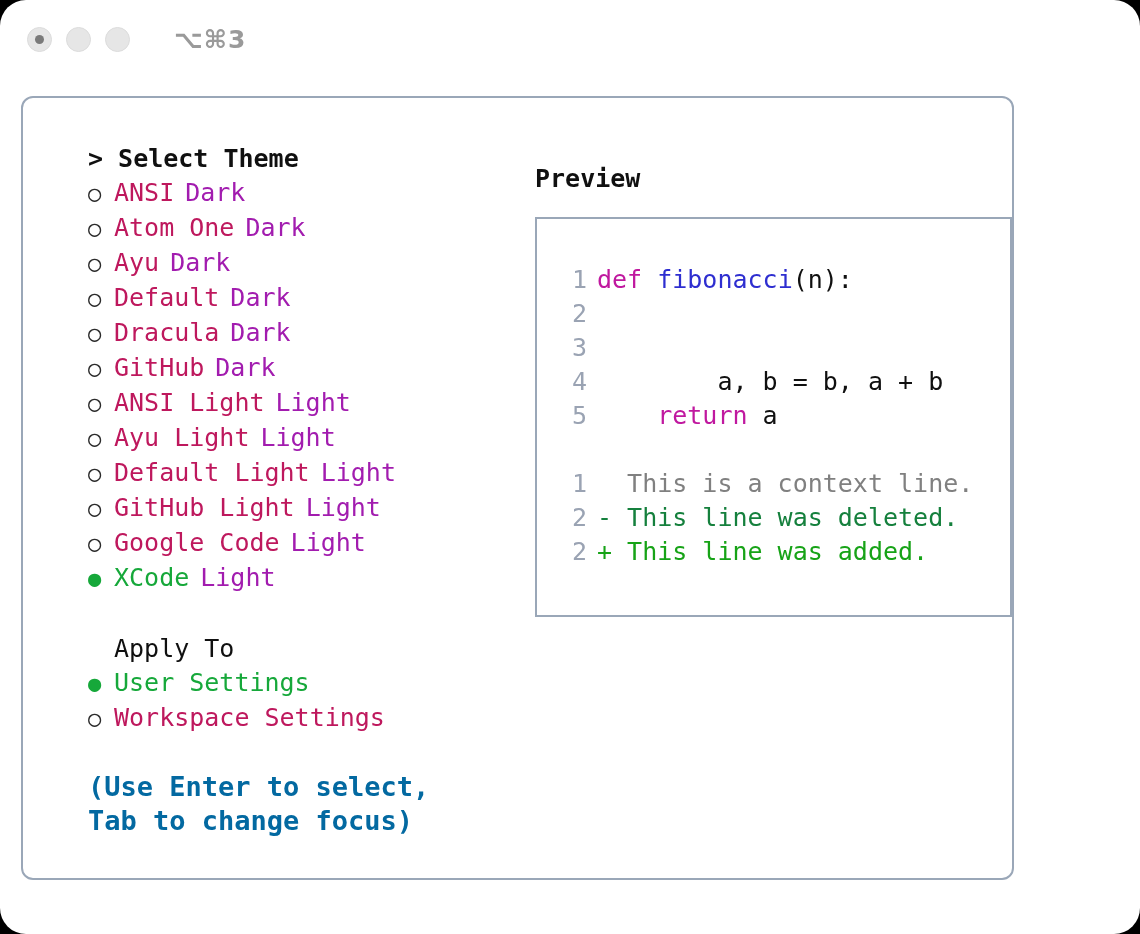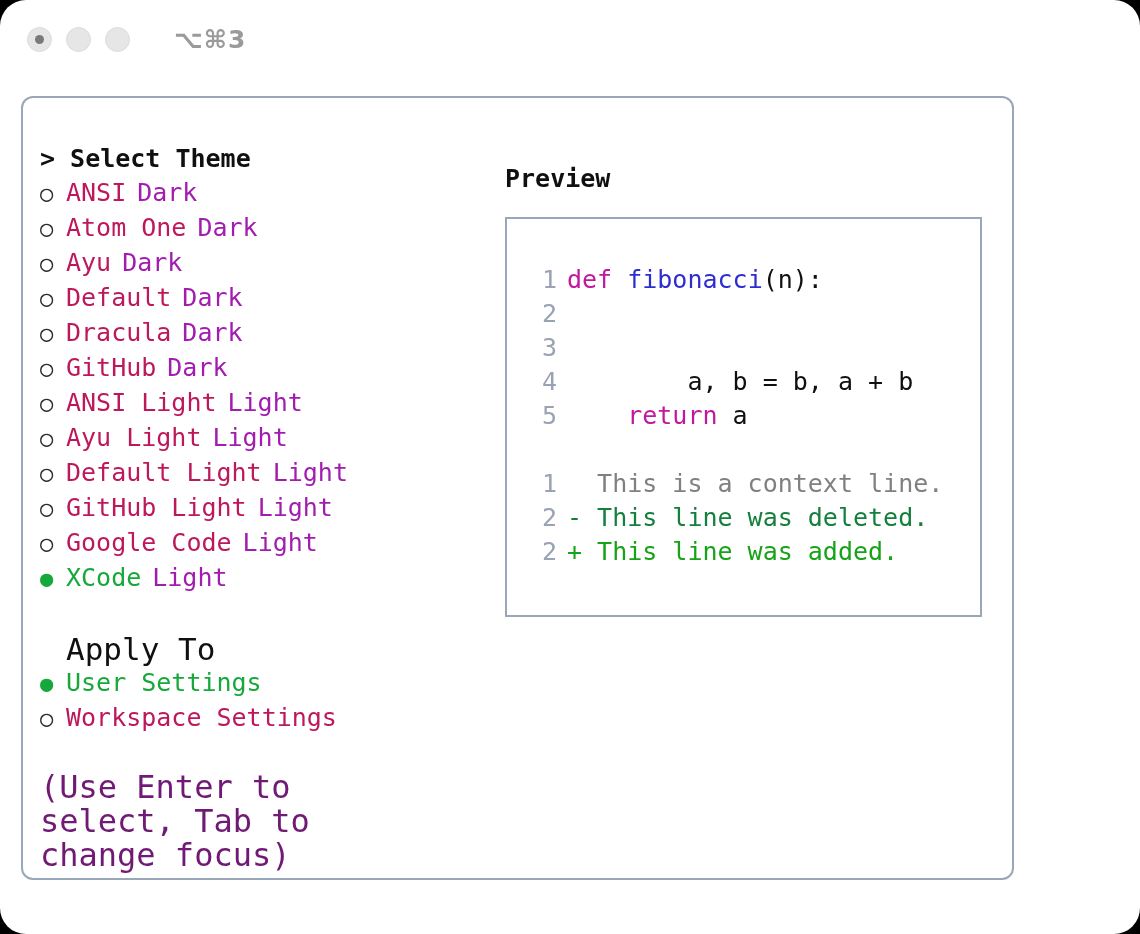--- a/index.html
+++ b/index.html
@@ -77,20 +77,21 @@
     border: 2px solid #9aa7b8;
     border-radius: 12px;
     box-sizing: border-box;
     display: flex;
   }
 
   .col-left {
     width: 462px;
     padding: 44px 0 0 17px;
     box-sizing: border-box;
+    margin-left: 48px;
   }
   .col-right {
     flex: 1;
     padding: 64px 0 0 20px;
     box-sizing: border-box;
   }
 
   
   .heading {
     font-size: 25px;
@@ -121,34 +122,35 @@
   .opt.selected .opt-label { color: #16a83a; }
   .opt-label { color: #be185d; }
   .opt-tag {
     color: #a21caf;
     margin-left: 11px;
   }
 
   .section-gap { height: 36px; }
 
   .group-title {
-    font-size: 31px;
+    font-size: 25px;
     color: #101010;
     line-height: 34px;
     padding-left: 26px;
     white-space: pre;
   }
 
   .hint {
     margin-top: 34px;
-    font-size: 32px;
-    line-height: 34px;
-    color: #701a75;
+    font-size: 27px;
+    line-height: 34px;
+    color: #0369a1;
     width: 400px;
     white-space: pre-wrap;
+    font-weight: bold;
   }
 
   
   .preview-box {
     margin-top: 21px;
     width: 477px;
     height: 400px;
     border: 2px solid #9aa7b8;
     box-sizing: border-box;
     padding: 44px 0 0 18px;

